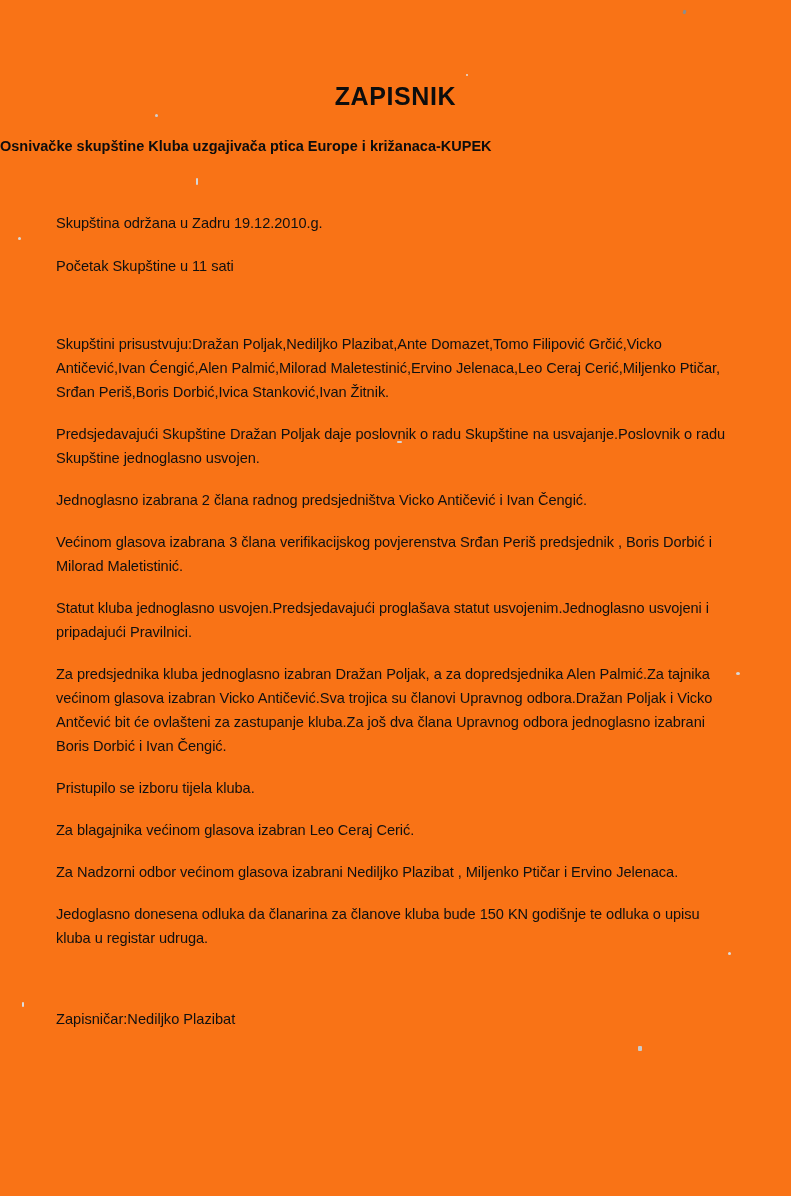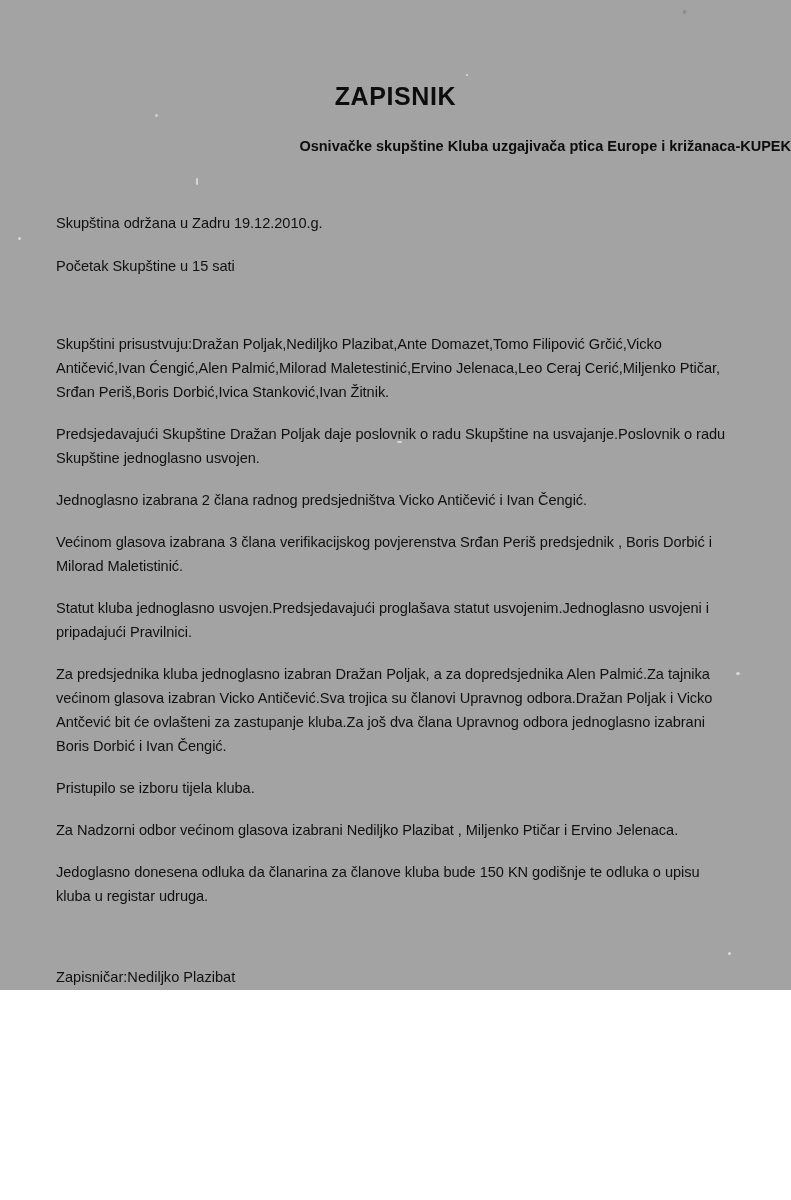--- a/index.html
+++ b/index.html
@@ -8,23 +8,23 @@
     padding: 0;
     background: #ffffff;
   }
   body {
     font-family: "Liberation Sans", "DejaVu Sans", sans-serif;
     color: #111111;
   }
   .page {
     position: relative;
     width: 791px;
-    height: 990px;
+    height: 1196px;
     margin: 0 auto;
-    background: #a3a3a3;
+    background: #f97316;
     overflow: hidden;
   }
   
   .speck {
     position: absolute;
     background: #b9b9b9;
     border-radius: 50%;
     pointer-events: none;
   }
   .sp1 { left: 683px; top: 10px;  width: 3px; height: 4px; transform: rotate(20deg); background:#8d8d8d; border-radius:1px;}
@@ -48,21 +48,21 @@
   .doc-title {
     text-align: center;
     font-size: 25px;
     font-weight: 700;
     letter-spacing: 0.6px;
     margin: 0;
     padding-top: 82px;
     color: #0d0d0d;
   }
   .doc-subtitle {
-    text-align: right;
+    text-align: left;
     font-size: 14.5px;
     font-weight: 700;
     margin: 0;
     padding-top: 27px;
     color: #0d0d0d;
   }
 
   .body-block {
     padding: 0 60px 0 56px;
   }
@@ -125,31 +125,32 @@
   <div class="content">
 
     <h1 class="doc-title">ZAPISNIK</h1>
 
     <h2 class="doc-subtitle">Osnivačke skupštine Kluba uzgajivača ptica Europe i križanaca-KUPEK</h2>
 
     <div class="body-block">
 
       <div class="meta-block">
         <p class="para">Skupština održana u Zadru 19.12.2010.g.</p>
-        <p class="para">Početak Skupštine u 15 sati</p>
+        <p class="para">Početak Skupštine u 11 sati</p>
       </div>
 
       <div class="main-block">
         <p class="para">Skupštini prisustvuju:Dražan Poljak,Nediljko Plazibat,Ante Domazet,Tomo Filipović Grčić,Vicko Antičević,Ivan Ćengić,Alen Palmić,Milorad Maletestinić,Ervino Jelenaca,Leo Ceraj Cerić,Miljenko Ptičar, Srđan Periš,Boris Dorbić,Ivica Stanković,Ivan Žitnik.</p>
         <p class="para">Predsjedavajući Skupštine Dražan Poljak daje poslovnik o radu Skupštine na usvajanje.Poslovnik o radu Skupštine jednoglasno usvojen.</p>
         <p class="para">Jednoglasno izabrana 2 člana radnog predsjedništva Vicko Antičević i Ivan Čengić.</p>
         <p class="para">Većinom glasova izabrana 3 člana verifikacijskog povjerenstva Srđan Periš predsjednik , Boris Dorbić i Milorad Maletistinić.</p>
         <p class="para">Statut kluba jednoglasno usvojen.Predsjedavajući proglašava statut usvojenim.Jednoglasno usvojeni i pripadajući Pravilnici.</p>
         <p class="para">Za predsjednika kluba jednoglasno izabran Dražan Poljak, a za dopredsjednika Alen Palmić.Za tajnika većinom glasova izabran Vicko Antičević.Sva trojica su članovi Upravnog odbora.Dražan Poljak i Vicko Antčević bit će ovlašteni za zastupanje kluba.Za još dva člana Upravnog odbora jednoglasno izabrani Boris Dorbić i Ivan Čengić.</p>
         <p class="para">Pristupilo se izboru tijela kluba.</p>
+        <p class="para">Za blagajnika većinom glasova izabran Leo Ceraj Cerić.</p>
         <p class="para">Za Nadzorni odbor većinom glasova izabrani Nediljko Plazibat , Miljenko Ptičar i Ervino Jelenaca.</p>
         <p class="para">Jedoglasno donesena odluka da članarina za članove kluba bude 150 KN godišnje te odluka o upisu kluba u registar udruga.</p>
       </div>
 
 
       <div class="signature-row">
         <div class="sig-left">Zapisničar:Nediljko Plazibat</div>
         <div class="sig-right">Ovjerovitelji zapisnik : Ante Domazet   i   Tomo Filipović Grčić</div>
       </div>
 

